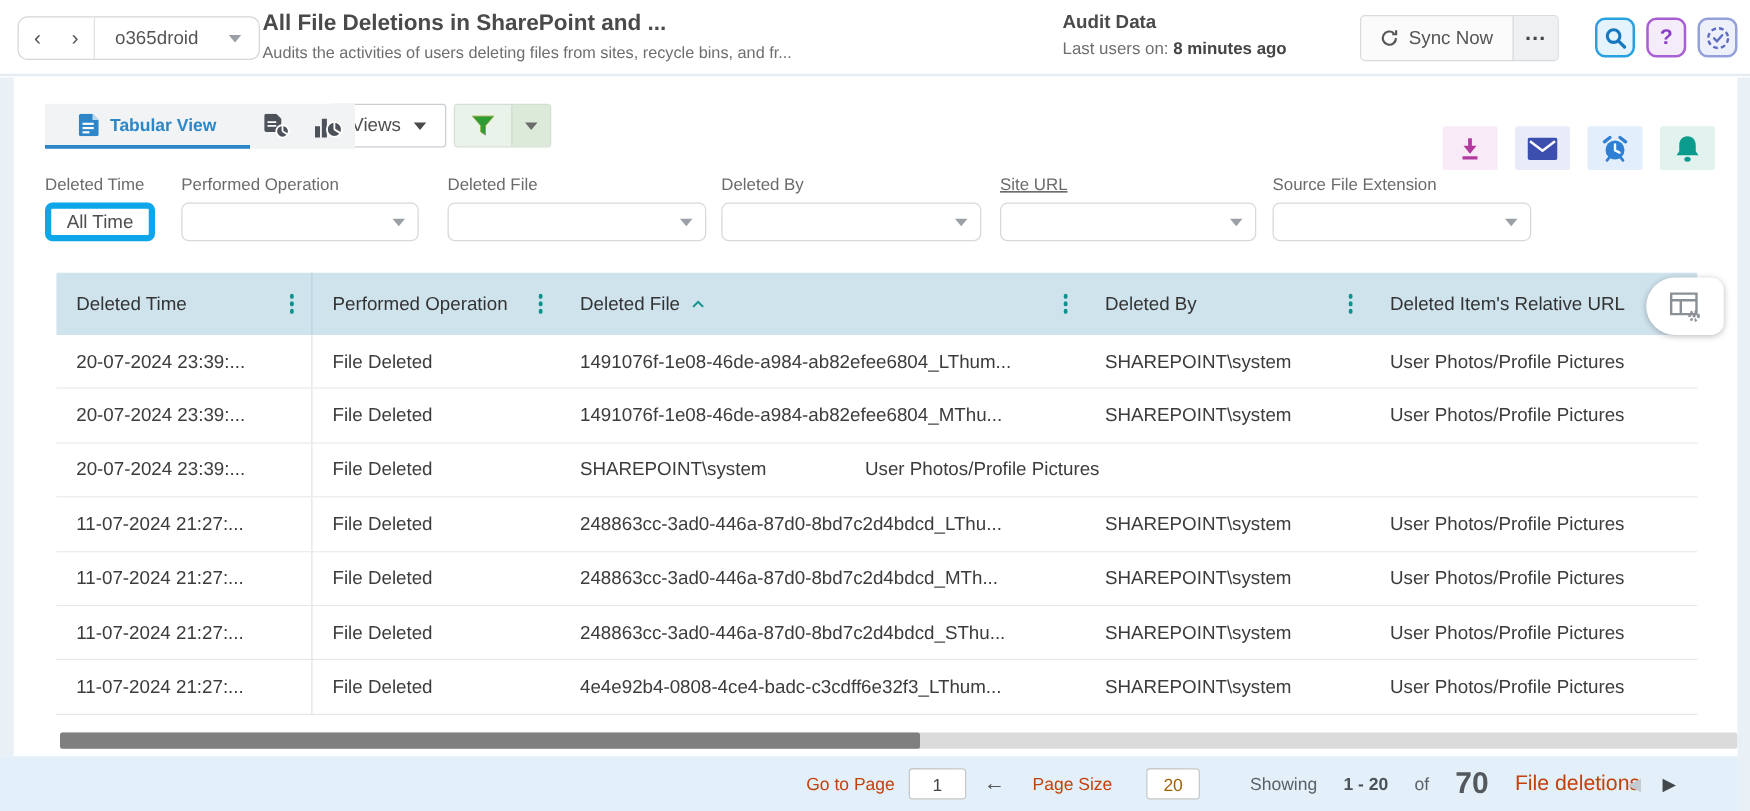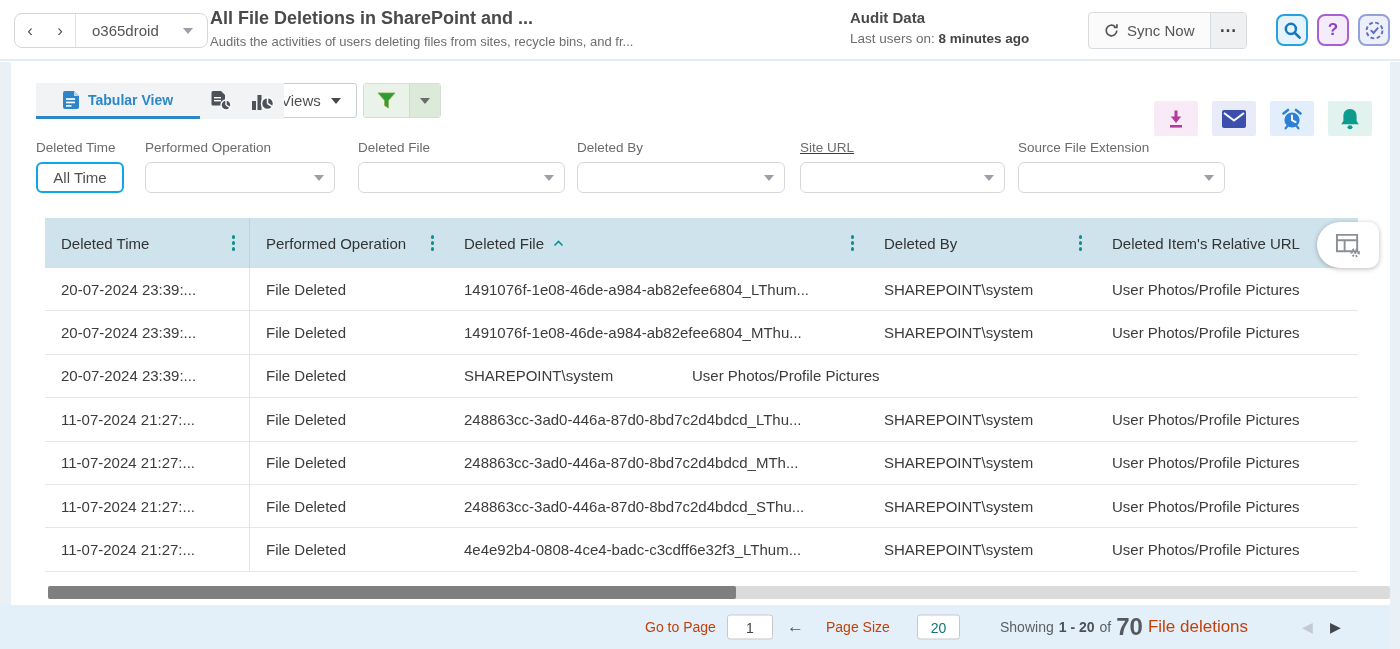--- a/index.html
+++ b/index.html
@@ -45,21 +45,21 @@
   .filter-caret .caret-down { border-top-color:#6b6b6b; }
   .action-btn { position:absolute; top:101px; width:44px; height:35px; display:flex; align-items:center; justify-content:center; border-radius:2px; cursor:pointer; }
   .dl-btn   { left:1154px; background:#f8eaf6; }
   .mail-btn { left:1212px; background:#e9ecf8; }
   .alarm-btn{ left:1270px; background:#e2eefb; }
   .bell-btn { left:1328px; background:#e1f2ef; }
 
   
   .fgroup { position:absolute; top:140px; }
   .flabel { font-size:13.5px; color:#6b6b6b; margin-bottom:7px; }
-  .fvalue-btn { height:31px; border:2px solid #0ea5e9; border-radius:6px; background:#fff; display:flex; align-items:center; justify-content:center; font-size:15px; color:#4f4f4f; cursor:pointer; }
+  .fvalue-btn { height:31px; border:5px solid #0ea5e9; border-radius:6px; background:#fff; display:flex; align-items:center; justify-content:center; font-size:15px; color:#4f4f4f; cursor:pointer; }
   .fselect { height:31px; border:1px solid #d8d8d8; border-radius:6px; background:#fff; display:flex; align-items:center; justify-content:flex-end; padding-right:10px; cursor:pointer; }
   .f-time { left:36px; }  .f-time .fvalue-btn { width:88px; }
   .f-po   { left:145px; } .f-po .fselect  { width:190px; }
   .f-df   { left:358px; } .f-df .fselect  { width:207px; }
   .f-db   { left:577px; } .f-db .fselect  { width:208px; }
   .f-su   { left:800px;text-decoration:underline; } .f-su .fselect  { width:205px; }
   .f-sfe  { left:1018px; } .f-sfe .fselect { width:207px; }
 
   
   .table { position:absolute; left:45px; top:218px; width:1313px; height:361px; background:#fff; overflow:hidden; }
@@ -81,22 +81,22 @@
   .hthumb { position:absolute; left:0; top:0; width:688px; height:13px; background:#7f7f7f; border-radius:2px; cursor:grab; }
 
   
   .footer { position:absolute; left:0; top:605px; width:1400px; height:44px; background:#e3f0f9; }
   .footer > * { position:absolute; top:50%; transform:translateY(-50%); }
   .f-label { font-size:14px; color:#c2410c; }
   .go-label { left:645px; }
   .page-input { left:727px; width:46px; height:25px; text-align:center; border:1px solid #c8c8c8; border-radius:3px; font-size:14px; color:#444; background:#fff; font-family:inherit; }
   .enter-arrow { left:787px; color:#555; font-size:17px; }
   .size-label { left:826px; }
-  .size-input { left:917px; width:43px; height:25px; text-align:center; border:1px solid #c8c8c8; border-radius:3px; font-size:14px; color:#0f766e; background:#fff; font-family:inherit; }
-  .showing { left:1000px; display:flex; align-items:center; gap:5px; color:#5a6066; font-size:14px; }
+  .size-input { left:917px; width:43px; height:25px; text-align:center; border:1px solid #c8c8c8; border-radius:3px; font-size:14px; color:#a16207; background:#fff; font-family:inherit; }
+  .showing { left:1000px; display:flex; align-items:center; gap:21px; color:#5a6066; font-size:14px; }
   .showing .rng { font-weight:700; color:#4c5257; }
   .showing .total { font-size:24px; font-weight:700; color:#55595e; }
   .showing .entity { font-size:17px; color:#c2410c; }
   .pg { font-size:14px; cursor:pointer; }
   .pg-prev { left:1302px; color:#c3cad1; }
   .pg-next { left:1330px; color:#42474c; }
 </style>
 </head>
 <body>
 

